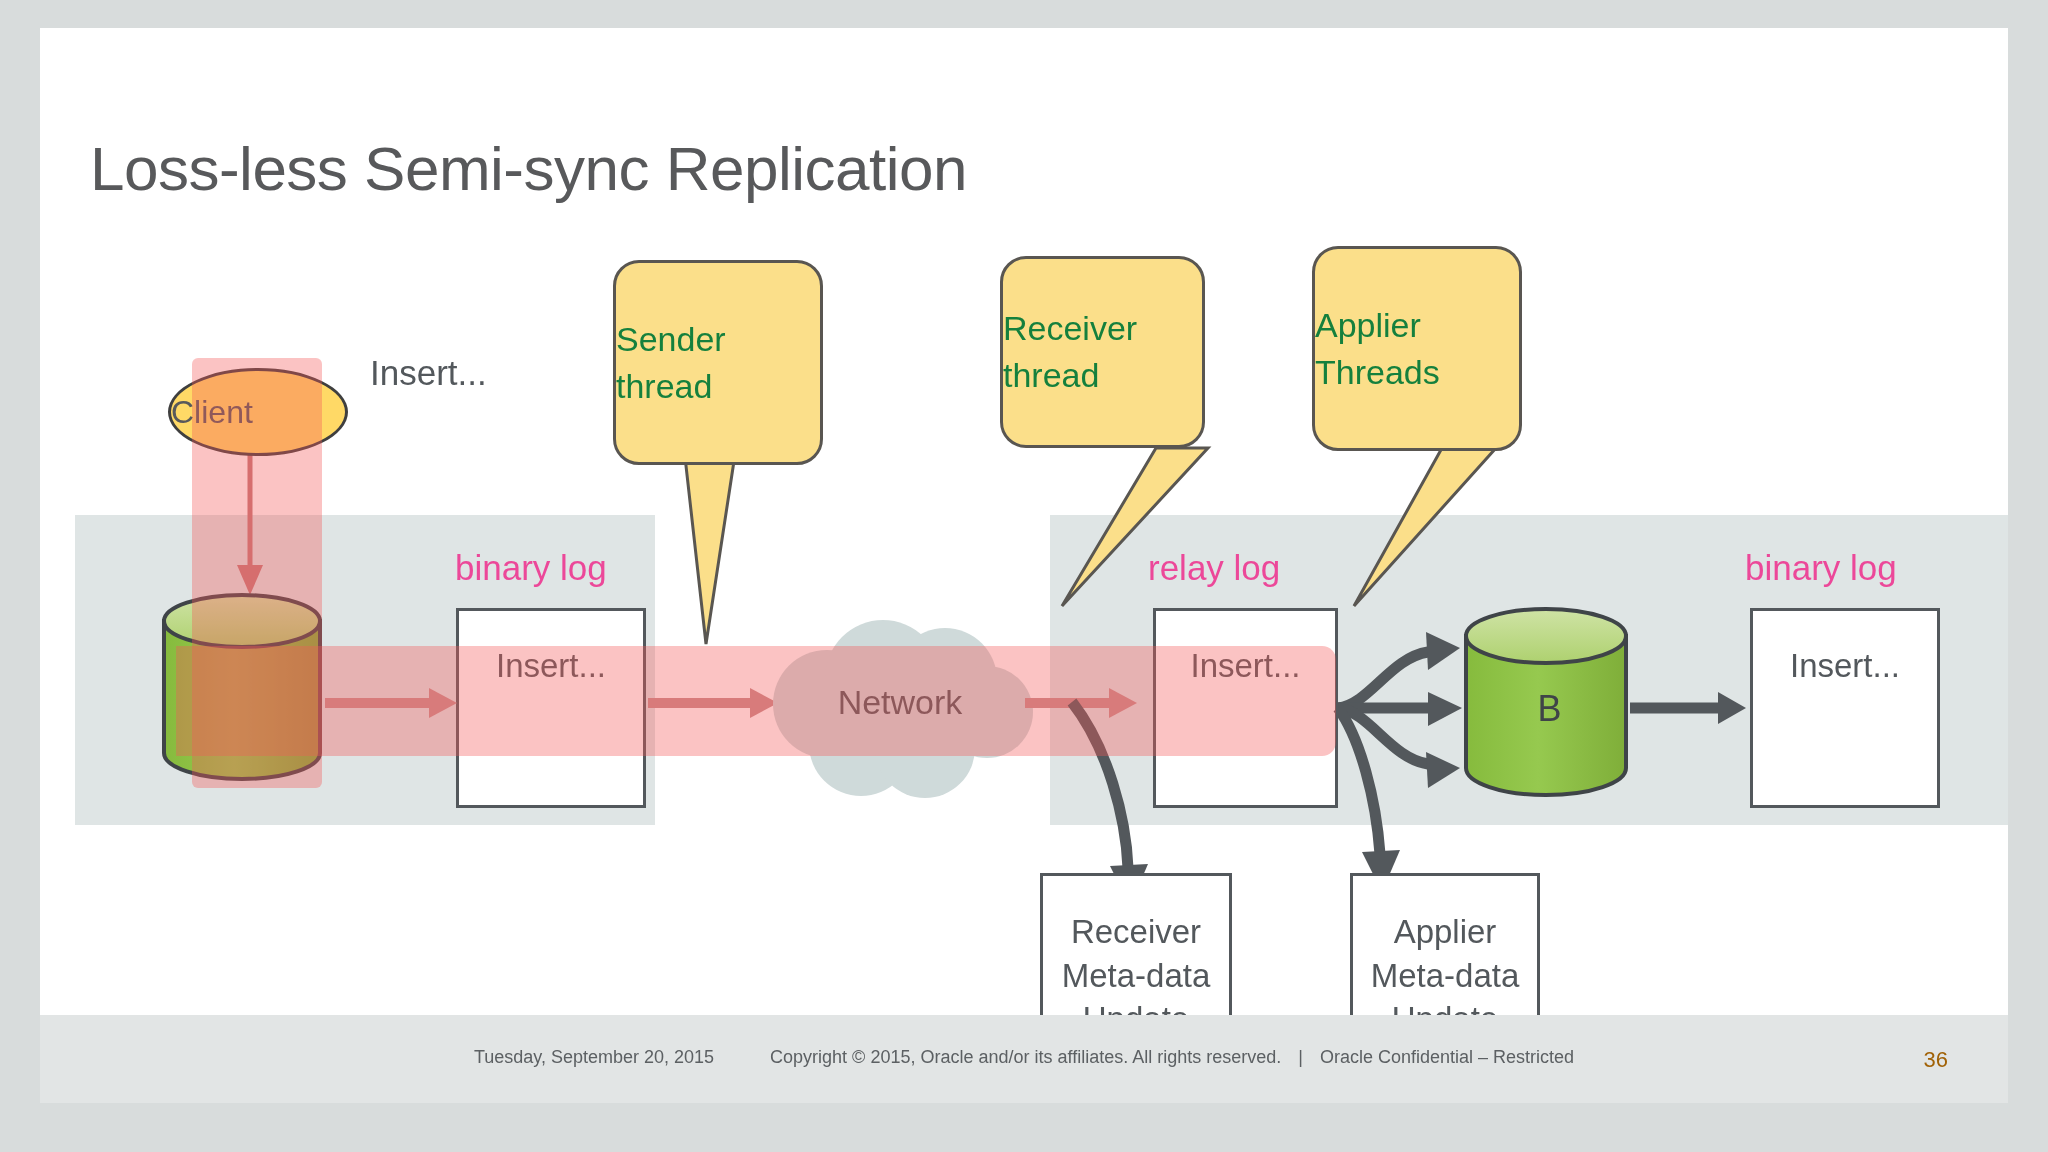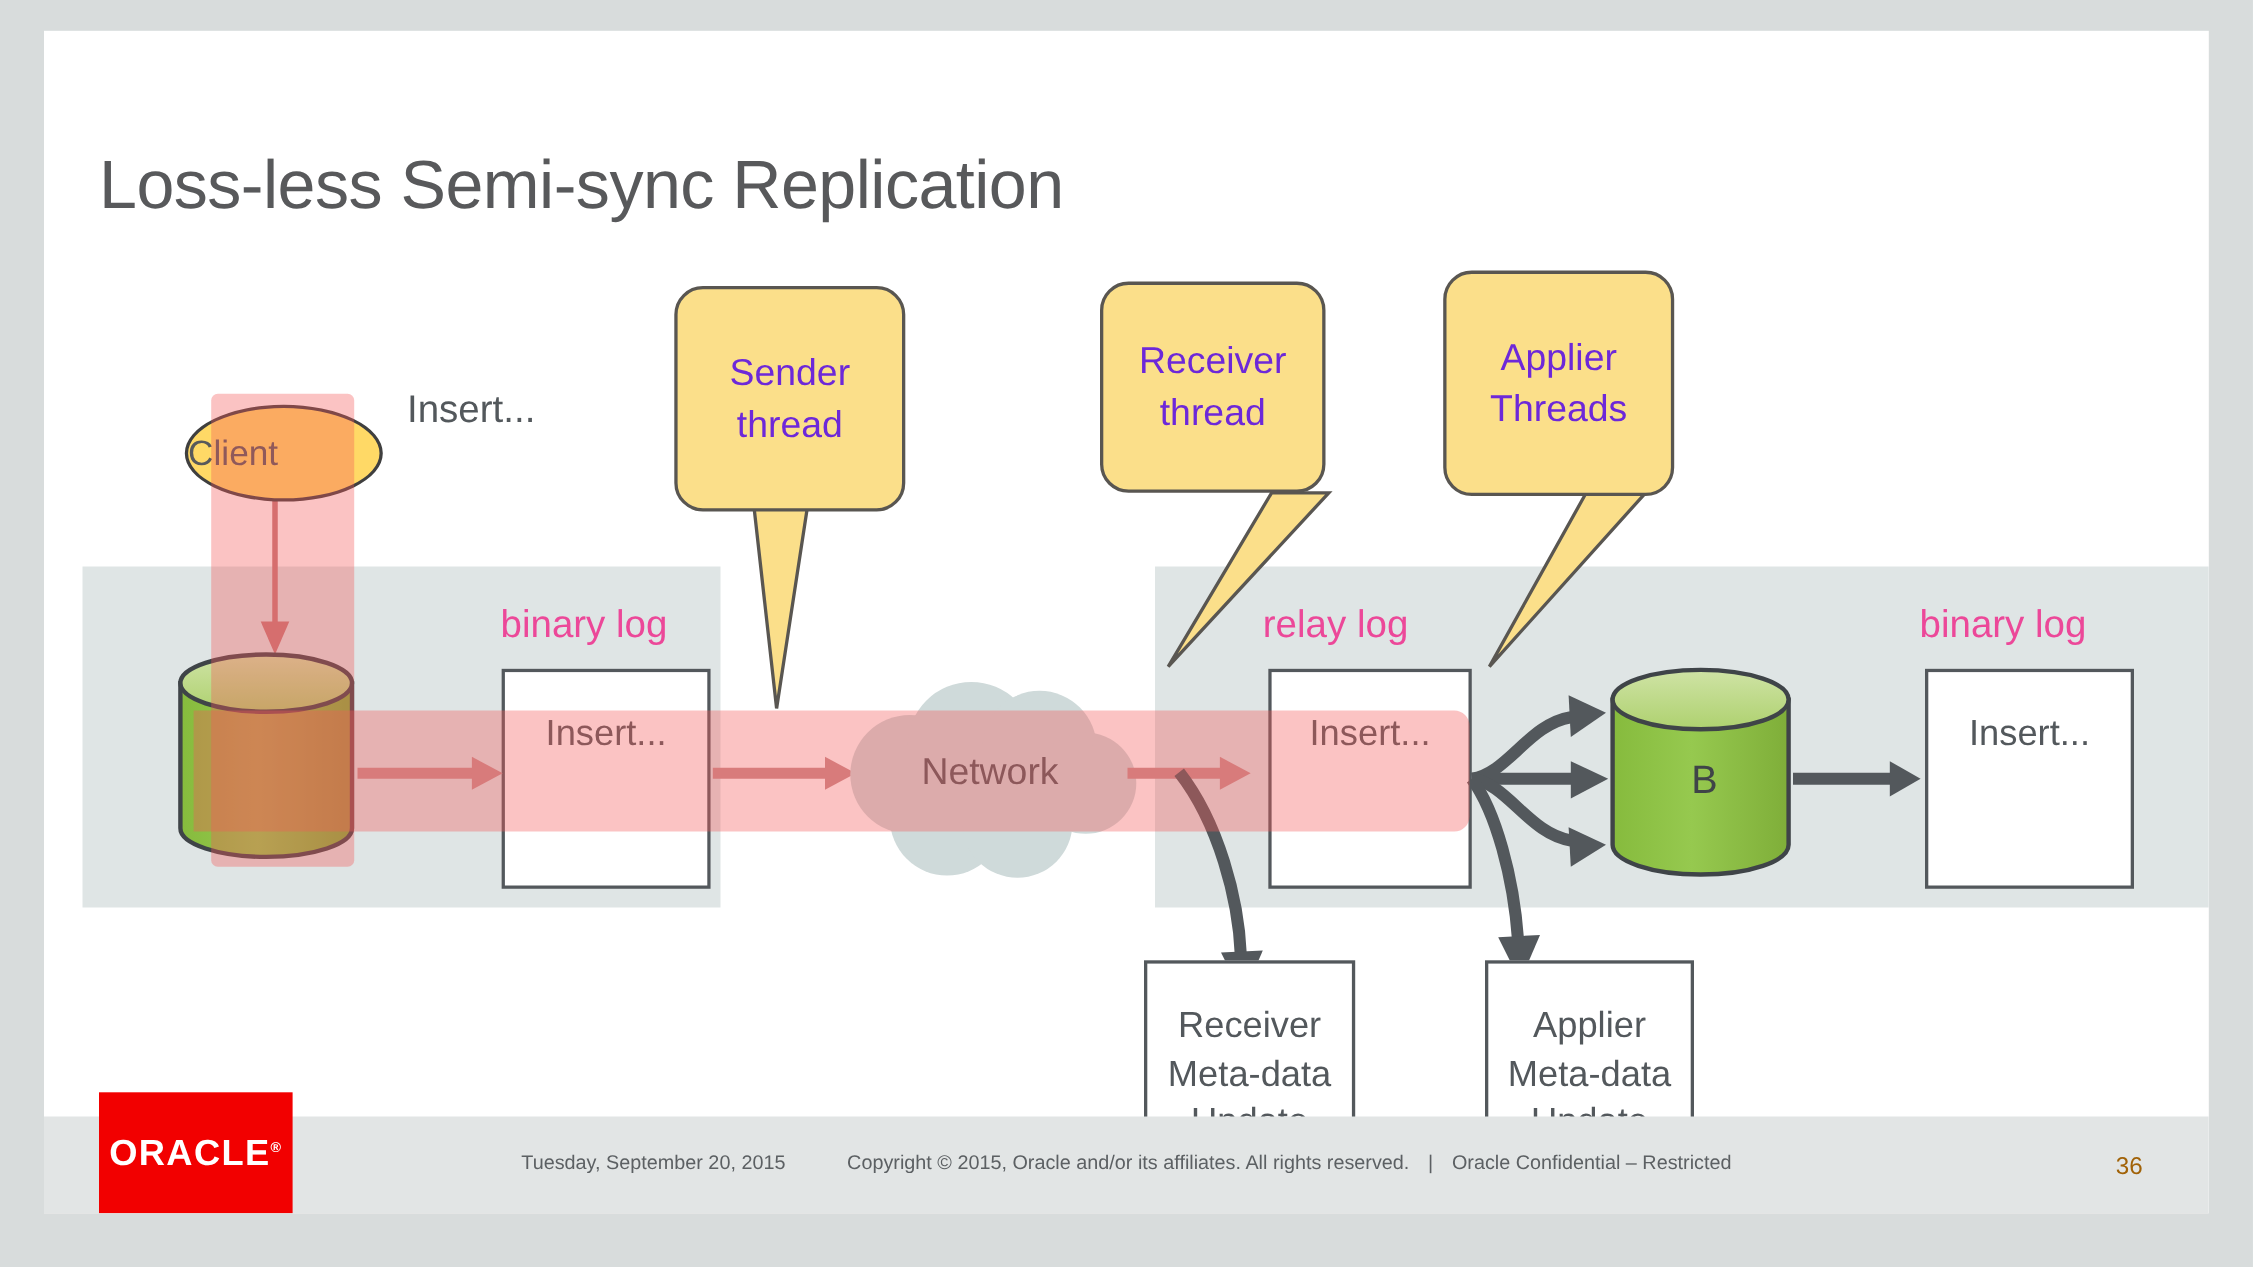--- a/index.html
+++ b/index.html
@@ -76,24 +76,23 @@
 
   
   .callout {
     position: absolute;
     background: #fbdf8a;
     border: 3px solid #595651;
     border-radius: 26px;
     box-sizing: border-box;
     display: flex;
     flex-direction: column;
-    align-items: center;
     justify-content: center;
     font-size: 34px;
-    color: #6d28d9;
+    color: #15803d;
     line-height: 1.38;
     z-index: 6;
   }
   .tail { position: absolute; z-index: 5; }
 
   
   .client {
     position: absolute;
     left: 128px; top: 340px;
     width: 180px; height: 88px;
@@ -316,17 +315,14 @@
     <div class="footer-text">
       <span>Tuesday, September 20, 2015</span>
       <span style="display:inline-block;width:22px;"></span>
       <span>Copyright © 2015, Oracle and/or its affiliates. All rights reserved.</span>
       <span>|</span>
       <span>Oracle Confidential – Restricted</span>
     </div>
     <div class="page-num">36</div>
   </div>
 
-  <div class="oracle-logo">
-    <span class="word"><span>ORACLE</span><span class="reg">®</span></span>
-  </div>
 
 </div>
 
 </body></html>

